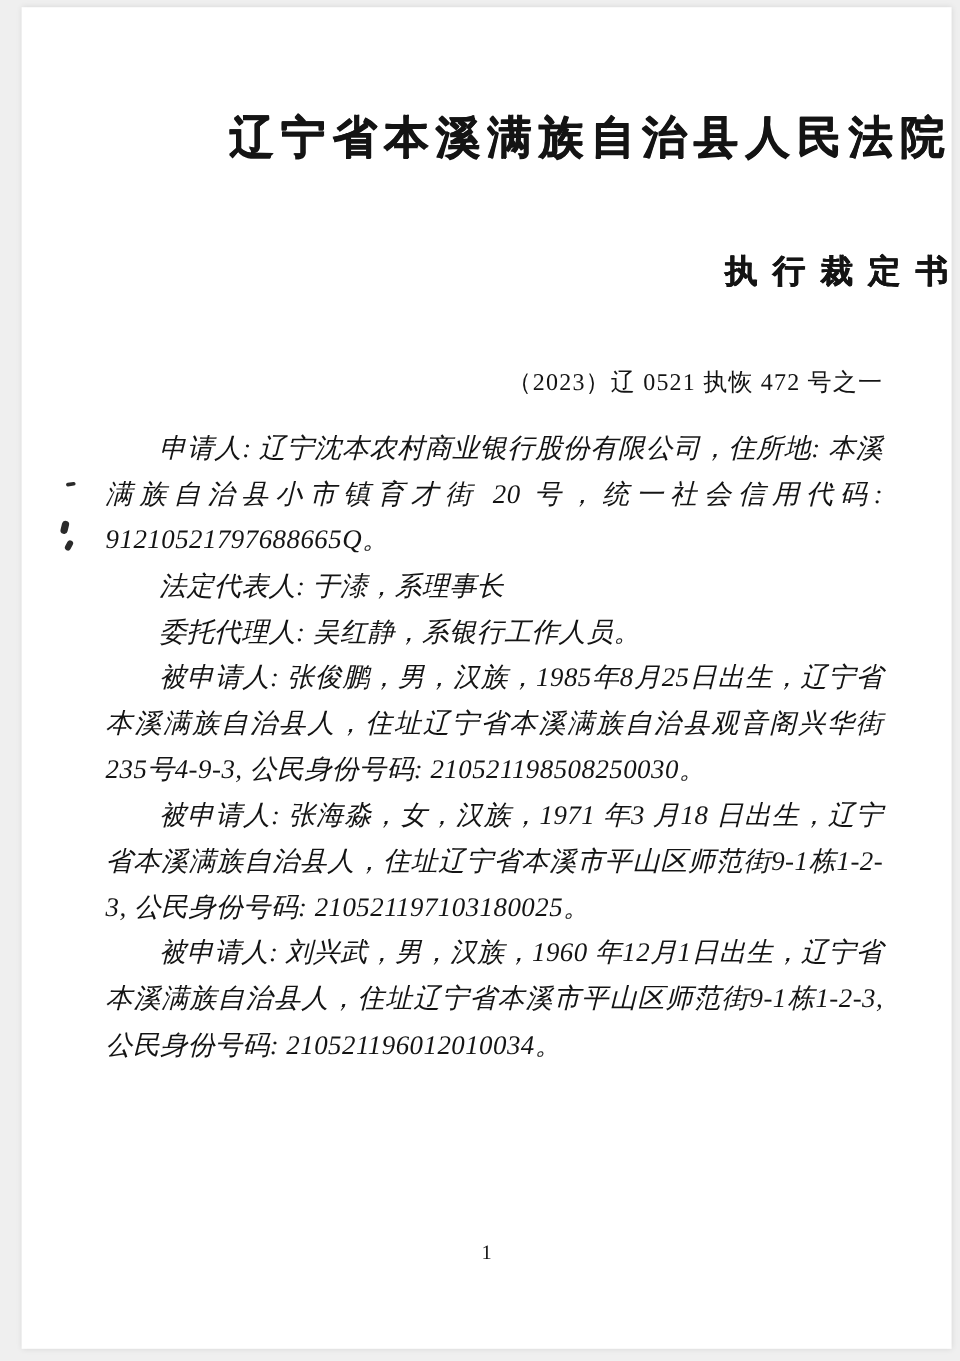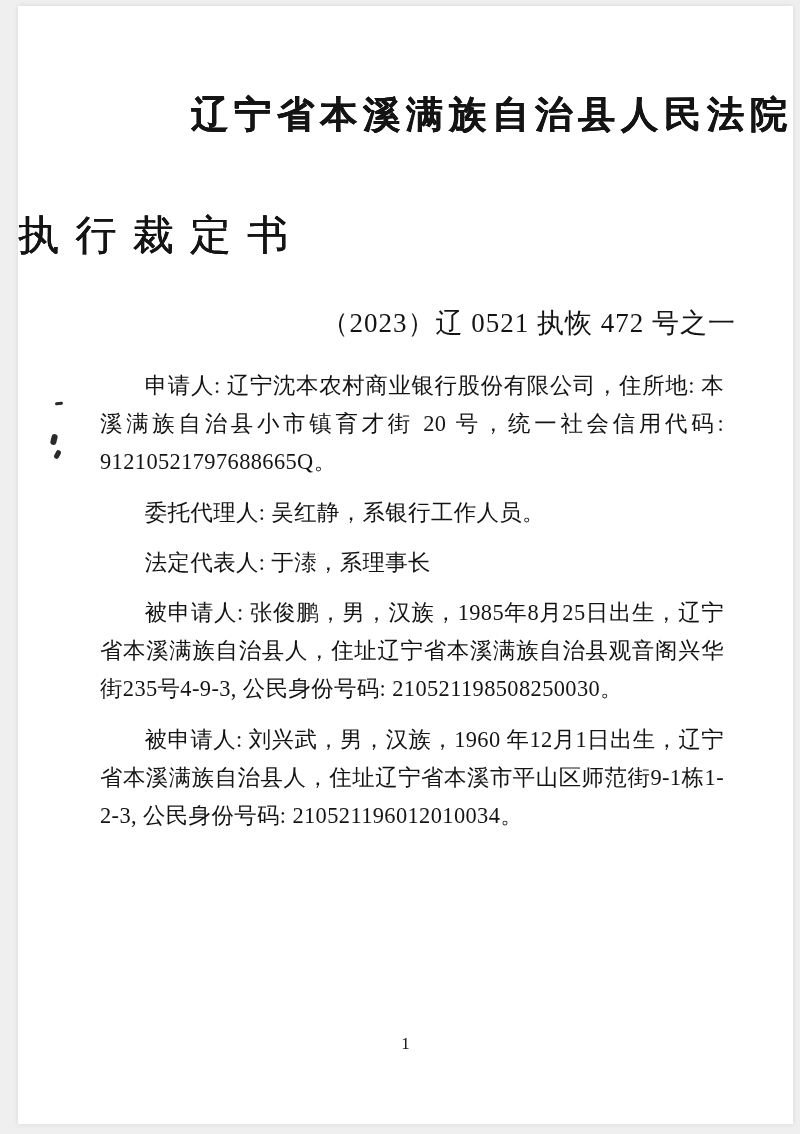--- a/index.html
+++ b/index.html
@@ -33,51 +33,52 @@
     letter-spacing: 6px;
     text-shadow: 0.6px 0 0 currentColor, 0 0.4px 0 currentColor;
     white-space: nowrap;
   }
   .doc-title {
     position: absolute;
     top: 202px;
     left: 0;
     width: 100%;
     margin: 0;
-    text-align: left;
-    font-size: 41px;
-    font-weight: normal;
+    text-align: right;
+    font-size: 27px;
+    font-weight: bold;
     letter-spacing: 3px;
     text-shadow: 0.6px 0 0 currentColor, 0 0.4px 0 currentColor;
     white-space: nowrap;
   }
   .case-number {
     position: absolute;
     top: 299px;
     left: 70px;
     width: 648px;
     text-align: right;
     padding-right: 2px;
-    font-size: 27px;
+    font-size: 20px;
     letter-spacing: 1px;
     white-space: nowrap;
   }
   .body-text {
     position: absolute;
     top: 349px;
     left: 70px;
     width: 648px;
   }
   .body-text p {
-    margin: 12px;
+    margin: 0;
     font-size: 22.4px;
     line-height: 38.2px;
     text-align: justify;
     text-indent: 2em;
     letter-spacing: 0.4px;
+    font-style: italic;
   }
   .page-number {
     position: absolute;
     top: 1028px;
     left: 0;
     width: 100%;
     text-align: center;
     font-size: 17px;
   }
   
@@ -92,23 +93,24 @@
 <div class="paper" style="background: rgb(255, 255, 255); color: rgb(20, 20, 20);">
 
   <h1 class="court-name">辽宁省本溪满族自治县人民法院</h1>
 
   <h2 class="doc-title">执 行 裁 定 书</h2>
 
   <div class="case-number">（2023）辽 0521 执恢 472 号之一</div>
 
   <div class="body-text">
     <p>申请人: 辽宁沈本农村商业银行股份有限公司，住所地: 本溪满族自治县小市镇育才街 20 号，统一社会信用代码: 91210521797688665Q。</p>
+    <p>法定代表人: 于溙，系理事长</p>
     <p>委托代理人: 吴红静，系银行工作人员。</p>
-    <p>法定代表人: 于溙，系理事长</p>
     <p>被申请人: 张俊鹏，男，汉族，1985年8月25日出生，辽宁省本溪满族自治县人，住址辽宁省本溪满族自治县观音阁兴华街235号4-9-3, 公民身份号码: 210521198508250030。</p>
+    <p>被申请人: 张海淼，女，汉族，1971 年3 月18 日出生，辽宁省本溪满族自治县人，住址辽宁省本溪市平山区师范街9-1栋1-2-3, 公民身份号码: 210521197103180025。</p>
     <p>被申请人: 刘兴武，男，汉族，1960 年12月1日出生，辽宁省本溪满族自治县人，住址辽宁省本溪市平山区师范街9-1栋1-2-3, 公民身份号码: 210521196012010034。</p>
   </div>
 
   <div class="page-number">1</div>
 
   <div class="artifact a1"></div>
   <div class="artifact a2"></div>
   <div class="artifact a3"></div>
 
 </div>

